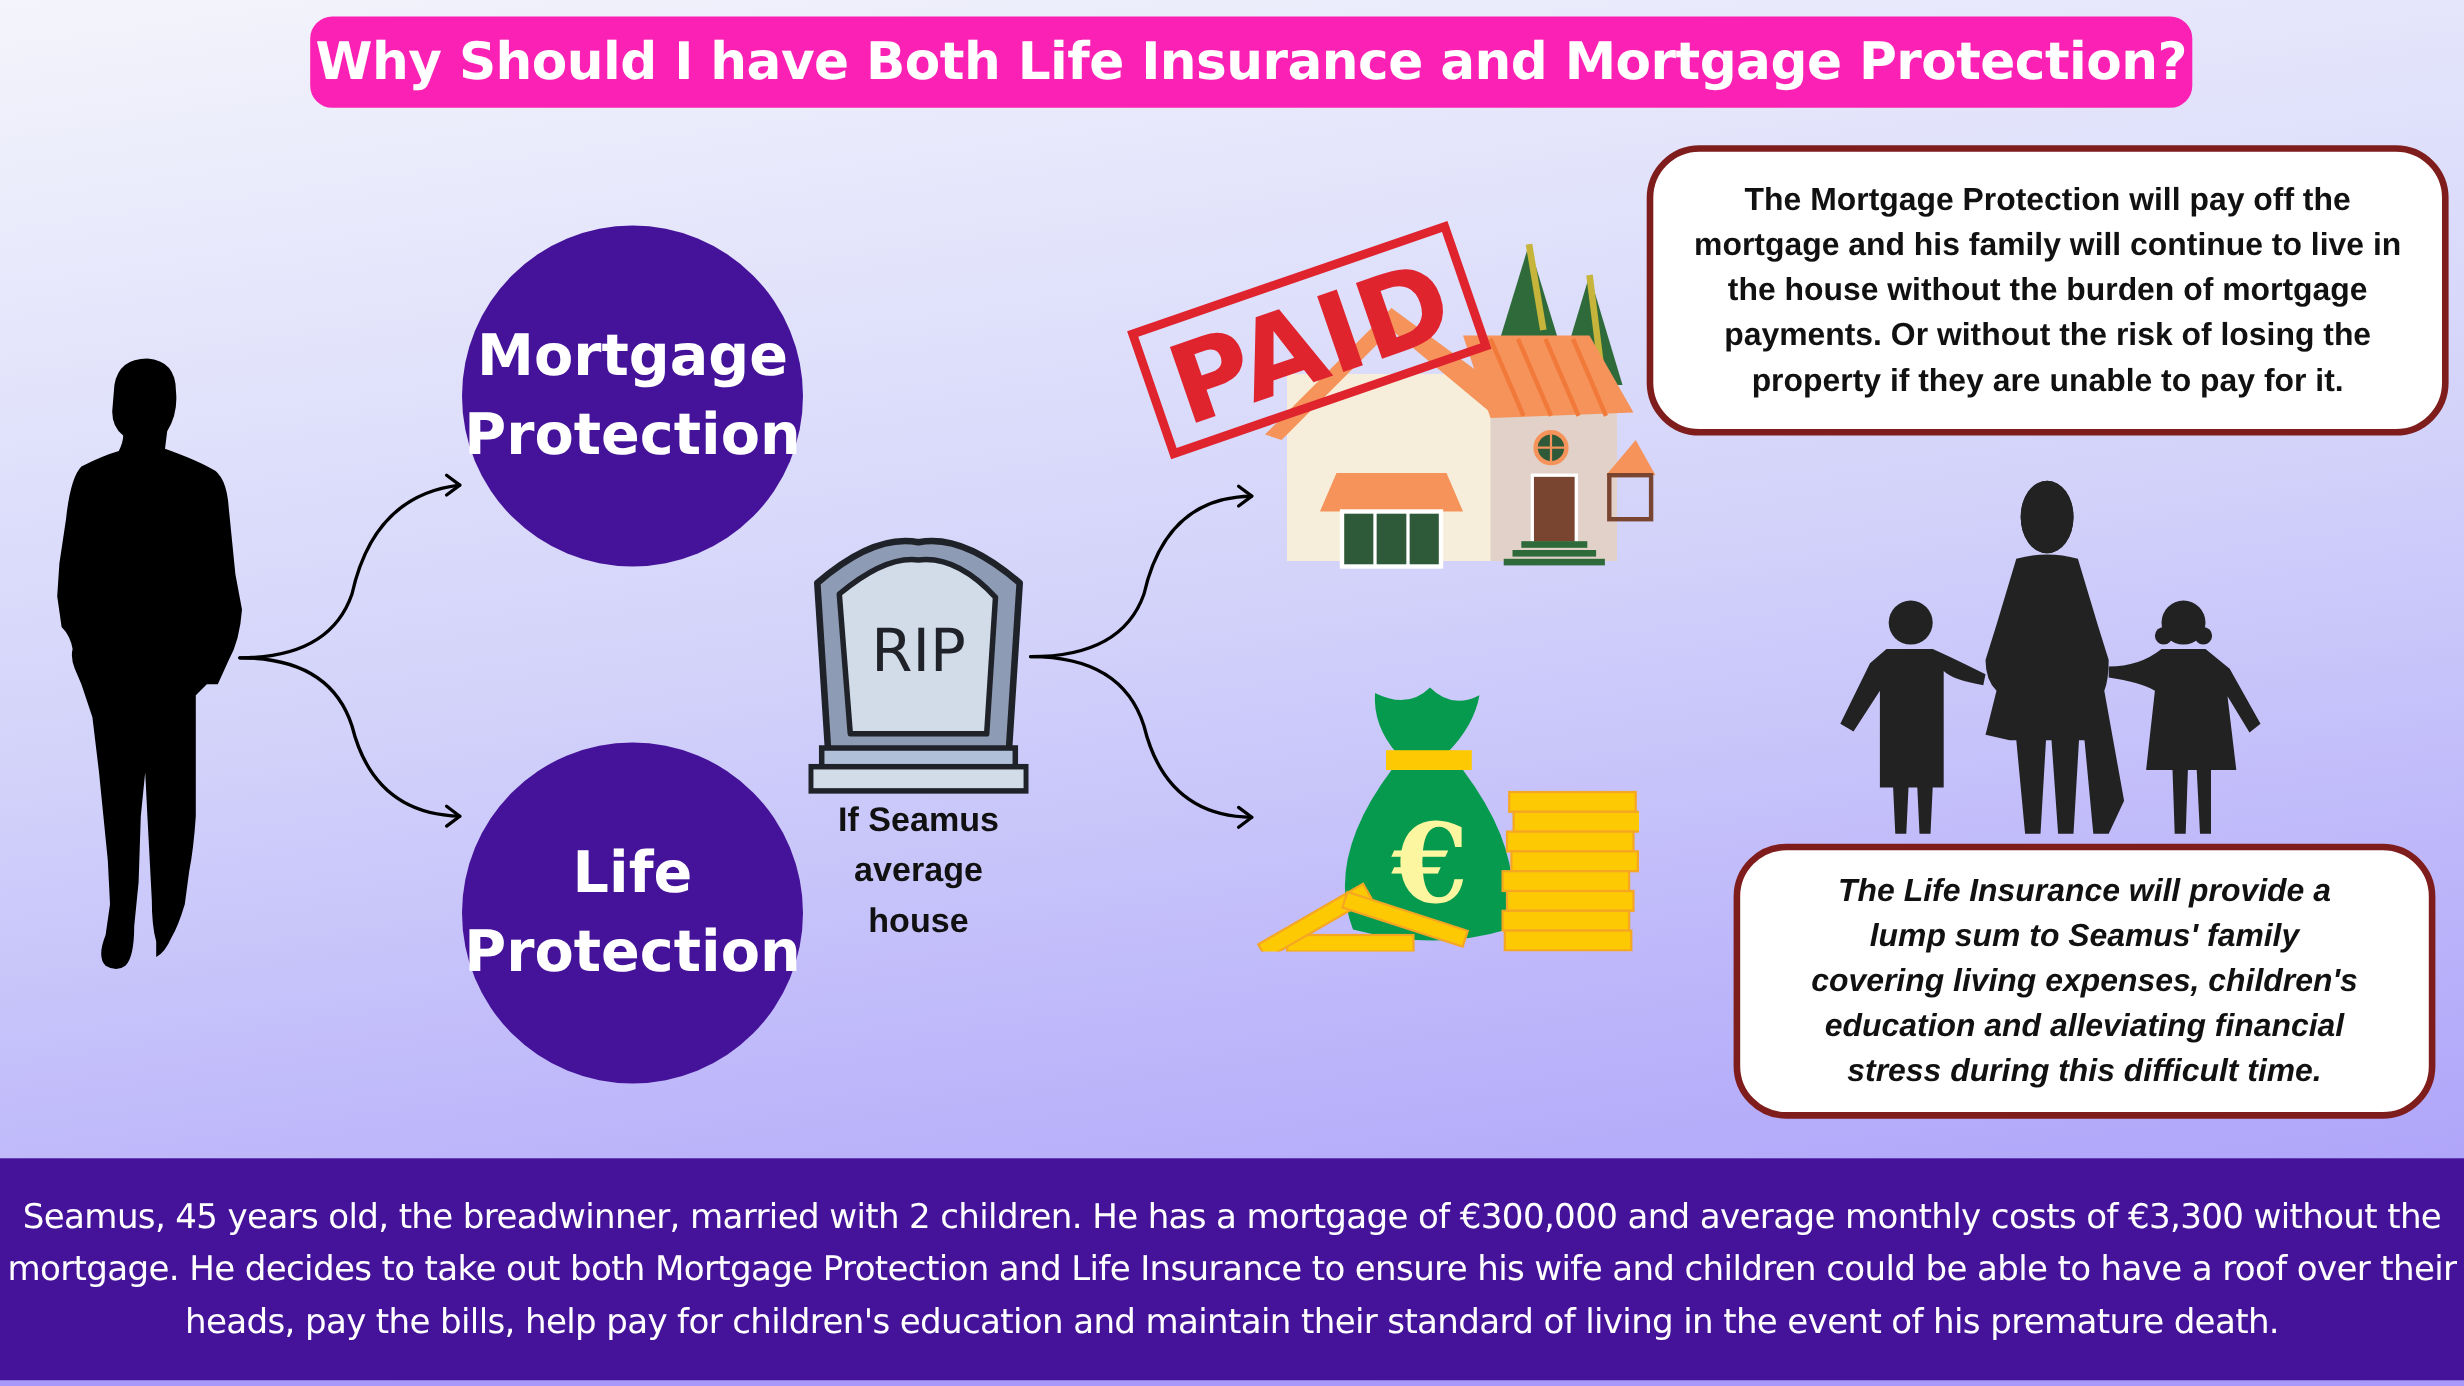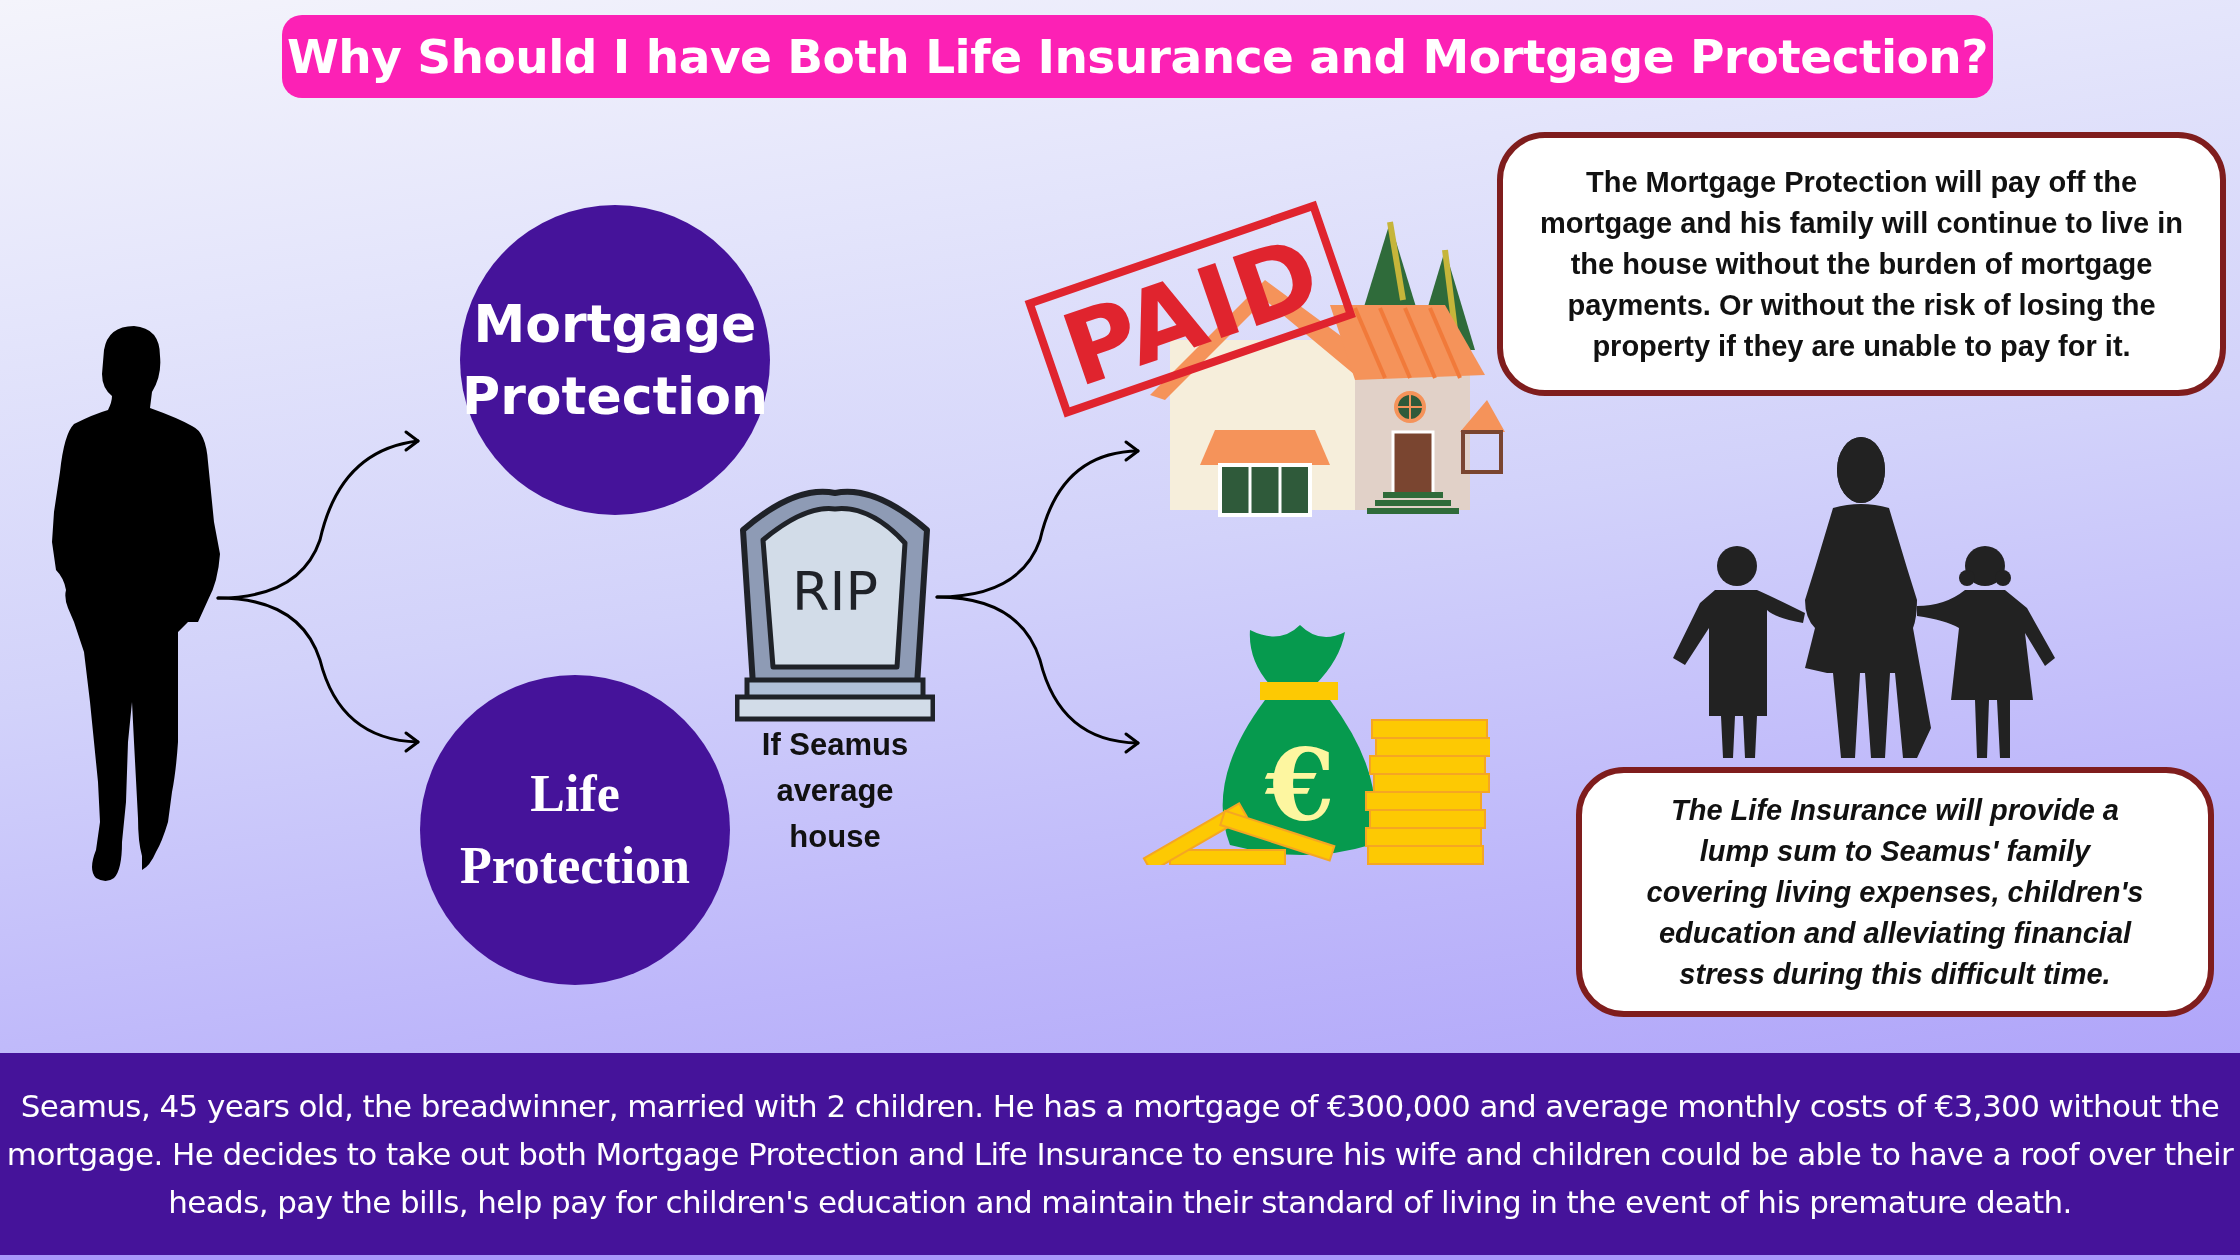--- a/index.html
+++ b/index.html
@@ -40,25 +40,25 @@
     <path d="M406 432 L418 441 L406 450"></path>
     <path d="M218 598 Q300 598 320 660 Q340 740 418 742"></path>
     <path d="M406 733 L418 742 L406 751"></path>
     <path d="M937 597 Q1020 597 1040 540 Q1060 452 1138 451"></path>
     <path d="M1126 442 L1138 451 L1126 460"></path>
     <path d="M937 597 Q1020 597 1040 660 Q1060 742 1138 743"></path>
     <path d="M1126 734 L1138 743 L1126 752"></path>
   </g>
 </svg>
 
-<div class="abs circle" style="left:420px;top:205px;margin-left:40px;">
+<div class="abs circle" style="left:420px;top:205px;">
   <span>Mortgage</span>
   <span>Protection</span>
 </div>
-<div class="abs circle" style="left:420px;top:675px;font-family:Liberation Serif, serif;">
+<div class="abs circle" style="left:420px;top:675px;">
   <span>Life</span>
   <span>Protection</span>
 </div>
 
 <svg class="abs" style="left:735px;top:485px;" width="200" height="240" viewBox="0 0 200 240">
   <path d="M8 45 Q60 0 100 8 Q140 0 192 45 L182 200 L18 200 Z" fill="#8e9bb5" stroke="#1f2228" stroke-width="6" stroke-linejoin="round"></path>
   <path d="M28 55 Q70 20 100 24 Q135 20 170 58 L162 182 L38 182 Z" fill="#d2dce8" stroke="#1f2228" stroke-width="5" stroke-linejoin="round"></path>
   <text x="100" y="125" text-anchor="middle" font-family="DejaVu Sans, sans-serif" font-size="54" fill="#1f2228">RIP</text>
   <rect x="12" y="195" width="176" height="20" fill="#b0c0d8" stroke="#1f2228" stroke-width="5"></rect>
   <rect x="2" y="212" width="196" height="22" fill="#d2dce8" stroke="#1f2228" stroke-width="5"></rect>

